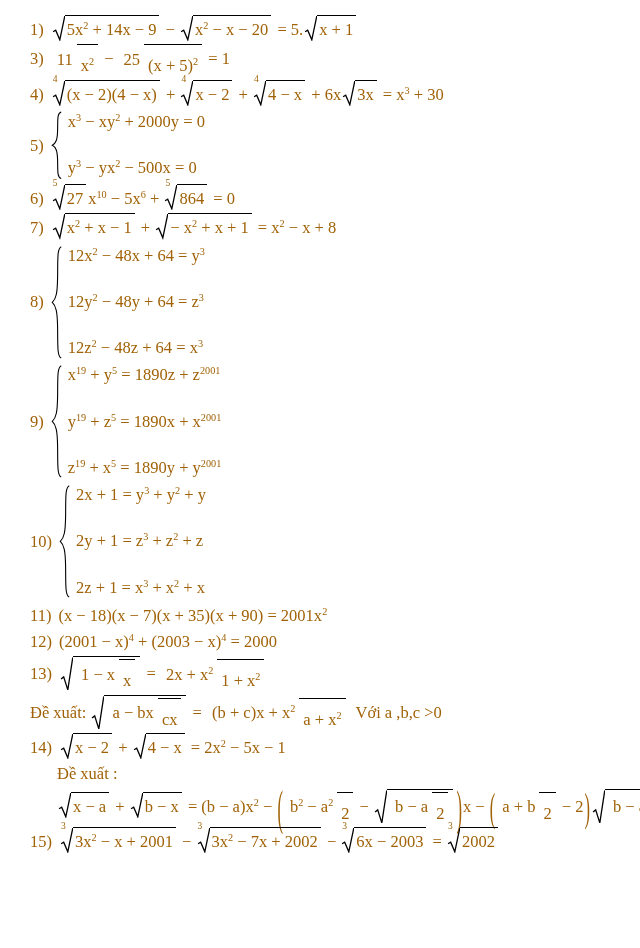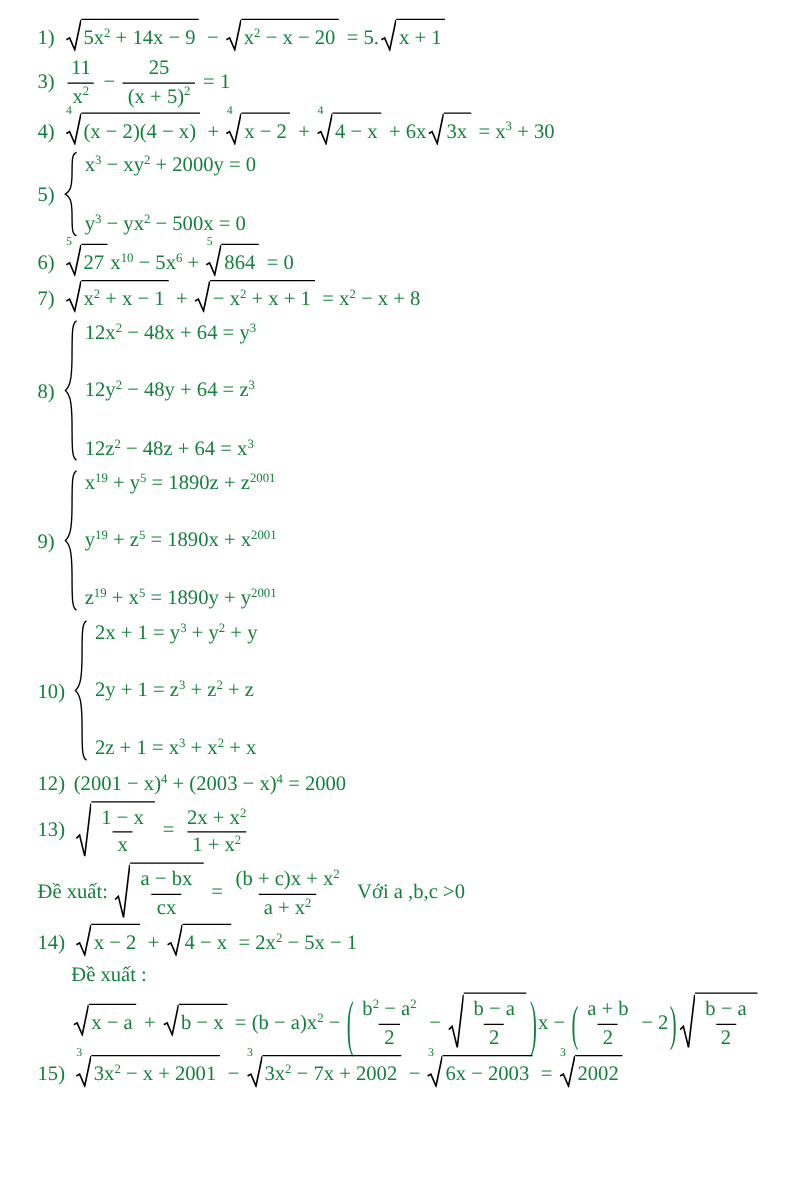--- a/index.html
+++ b/index.html
@@ -1,37 +1,37 @@
 <!DOCTYPE html>
 <html><head>
 <meta charset="utf-8">
 <style>
   html,body { margin:0; padding:0; background:#ffffff; }
   .page {
     width:640px; height:948px; box-sizing:border-box; overflow:hidden;
-    background:#ffffff; color:#15803d;
+    background:#ffffff; color:#a16207;
     font-family:"Liberation Serif","DejaVu Serif",serif;
     font-size:16.5px; padding:12px 6px 10px 30px;
   }
   .line { margin:3px 0; white-space:pre; line-height:1.4; }
   .line.sys { display:flex; align-items:center; margin:5px 0; }
   .label { margin-right:7px; display:inline-block; }
   .indent-1 { padding-left:27px; }
   .run { white-space:pre; }
   .sup { font-size:0.62em; vertical-align:0.55em; }
   
   .sqrt { display:inline-block; position:relative; padding-left:13px; margin:0 2px 0 1px; }
   .rad-sign { position:absolute; left:0; top:0; bottom:0; width:13px; }
   .rad-sign svg { display:block; width:100%; height:100%; }
   .rad-idx { position:absolute; top:-5px; left:1px; font-size:9.5px; line-height:1; }
   .rad-body { display:inline-block; border-top:1.4px solid #000; padding:2px 3px 0 2px; }
   
-  .frac { display:inline-flex; flex-direction:column; align-items:center; vertical-align:middle; margin:0 2px; text-align:center; }
+  .frac { display:inline-flex; flex-direction:row; align-items:center; vertical-align:middle; margin:0 2px; text-align:center; }
   .fnum { display:block; padding:0 4px 1px; line-height:1.25; white-space:pre; }
-  .fden { display:block; border-top:1.4px solid #000; padding:0 4px 0; line-height:1.25; white-space:pre; }
+  .fden { display:block; border-top:1.4px solid #000; padding:11px 4px 0; line-height:1.25; white-space:pre; }
   
   .bigd { display:inline-block; vertical-align:middle; transform-origin:50% 50%; margin:0 1px; }
   
   .system { display:inline-flex; align-items:center; vertical-align:middle; }
   .sys-brace { align-self:stretch; width:11px; margin-right:6px; position:relative; }
   .sys-brace svg { position:absolute; left:0; top:0; width:100%; height:100%; }
   .sys-rows { display:inline-flex; flex-direction:column; row-gap:7px;gap:24px; }
   .sys-row { white-space:pre; line-height:1.35; }
 </style>
 </head>
@@ -71,20 +71,21 @@
               </svg></span><span class="rad-body"><span class="run">− x</span><span class="sup">2</span><span class="run"> + x + 1</span></span></span><span class="run"> = x</span><span class="sup">2</span><span class="run"> − x + 8</span></span></div>
       <div class="line sys"><span class="label">8)</span><span class="math"><span class="system"><span class="sys-brace"><svg viewBox="0 0 10 100" preserveAspectRatio="none">
                 <path d="M9.3 1.5 C5.6 3 6.2 12 6 28 C5.8 42 4.6 47 1.2 50 C4.6 53 5.8 58 6 72 C6.2 88 5.6 97 9.3 98.5" fill="none" stroke="#000" stroke-width="1.1" vector-effect="non-scaling-stroke" stroke-linejoin="miter"></path>
               </svg></span><span class="sys-rows"><span class="sys-row"><span class="run">12x</span><span class="sup">2</span><span class="run"> − 48x + 64 = y</span><span class="sup">3</span></span><span class="sys-row"><span class="run">12y</span><span class="sup">2</span><span class="run"> − 48y + 64 = z</span><span class="sup">3</span></span><span class="sys-row"><span class="run">12z</span><span class="sup">2</span><span class="run"> − 48z + 64 = x</span><span class="sup">3</span></span></span></span></span></div>
       <div class="line sys"><span class="label">9)</span><span class="math"><span class="system"><span class="sys-brace"><svg viewBox="0 0 10 100" preserveAspectRatio="none">
                 <path d="M9.3 1.5 C5.6 3 6.2 12 6 28 C5.8 42 4.6 47 1.2 50 C4.6 53 5.8 58 6 72 C6.2 88 5.6 97 9.3 98.5" fill="none" stroke="#000" stroke-width="1.1" vector-effect="non-scaling-stroke" stroke-linejoin="miter"></path>
               </svg></span><span class="sys-rows"><span class="sys-row"><span class="run">x</span><span class="sup">19</span><span class="run"> + y</span><span class="sup">5</span><span class="run"> = 1890z + z</span><span class="sup">2001</span></span><span class="sys-row"><span class="run">y</span><span class="sup">19</span><span class="run"> + z</span><span class="sup">5</span><span class="run"> = 1890x + x</span><span class="sup">2001</span></span><span class="sys-row"><span class="run">z</span><span class="sup">19</span><span class="run"> + x</span><span class="sup">5</span><span class="run"> = 1890y + y</span><span class="sup">2001</span></span></span></span></span></div>
       <div class="line sys"><span class="label">10)</span><span class="math"><span class="system"><span class="sys-brace"><svg viewBox="0 0 10 100" preserveAspectRatio="none">
                 <path d="M9.3 1.5 C5.6 3 6.2 12 6 28 C5.8 42 4.6 47 1.2 50 C4.6 53 5.8 58 6 72 C6.2 88 5.6 97 9.3 98.5" fill="none" stroke="#000" stroke-width="1.1" vector-effect="non-scaling-stroke" stroke-linejoin="miter"></path>
               </svg></span><span class="sys-rows"><span class="sys-row"><span class="run">2x + 1 = y</span><span class="sup">3</span><span class="run"> + y</span><span class="sup">2</span><span class="run"> + y</span></span><span class="sys-row"><span class="run">2y + 1 = z</span><span class="sup">3</span><span class="run"> + z</span><span class="sup">2</span><span class="run"> + z</span></span><span class="sys-row"><span class="run">2z + 1 = x</span><span class="sup">3</span><span class="run"> + x</span><span class="sup">2</span><span class="run"> + x</span></span></span></span></span></div>
+      <div class="line"><span class="label">11)</span><span class="math"><span class="run">(x − 18)(x − 7)(x + 35)(x + 90) = 2001x</span><span class="sup">2</span></span></div>
       <div class="line"><span class="label">12)</span><span class="math"><span class="run">(2001 − x)</span><span class="sup">4</span><span class="run"> + (2003 − x)</span><span class="sup">4</span><span class="run"> = 2000</span></span></div>
       <div class="line"><span class="label">13)</span><span class="math"><span class="sqrt"><span class="rad-sign"><svg viewBox="0 0 12 28" preserveAspectRatio="none">
                 <path d="M1 18 L3.4 16.4 L7.2 26.6 L11.8 1.1" fill="none" stroke="#000" stroke-width="1.3" vector-effect="non-scaling-stroke" stroke-linejoin="miter"></path>
               </svg></span><span class="rad-body"><span class="frac"><span class="fnum"><span class="run">1 − x</span></span><span class="fden"><span class="run">x</span></span></span></span></span><span class="run"> = </span><span class="frac"><span class="fnum"><span class="run">2x + x</span><span class="sup">2</span></span><span class="fden"><span class="run">1 + x</span><span class="sup">2</span></span></span></span></div>
       <div class="line"><span class="math"><span class="run">Đề xuất: </span><span class="sqrt"><span class="rad-sign"><svg viewBox="0 0 12 28" preserveAspectRatio="none">
                 <path d="M1 18 L3.4 16.4 L7.2 26.6 L11.8 1.1" fill="none" stroke="#000" stroke-width="1.3" vector-effect="non-scaling-stroke" stroke-linejoin="miter"></path>
               </svg></span><span class="rad-body"><span class="frac"><span class="fnum"><span class="run">a − bx</span></span><span class="fden"><span class="run">cx</span></span></span></span></span><span class="run"> = </span><span class="frac"><span class="fnum"><span class="run">(b + c)x + x</span><span class="sup">2</span></span><span class="fden"><span class="run">a + x</span><span class="sup">2</span></span></span><span class="run">  Với a ,b,c &gt;0</span></span></div>
       <div class="line"><span class="label">14)</span><span class="math"><span class="sqrt"><span class="rad-sign"><svg viewBox="0 0 12 28" preserveAspectRatio="none">
                 <path d="M1 18 L3.4 16.4 L7.2 26.6 L11.8 1.1" fill="none" stroke="#000" stroke-width="1.3" vector-effect="non-scaling-stroke" stroke-linejoin="miter"></path>
               </svg></span><span class="rad-body"><span class="run">x − 2</span></span></span><span class="run"> + </span><span class="sqrt"><span class="rad-sign"><svg viewBox="0 0 12 28" preserveAspectRatio="none">

